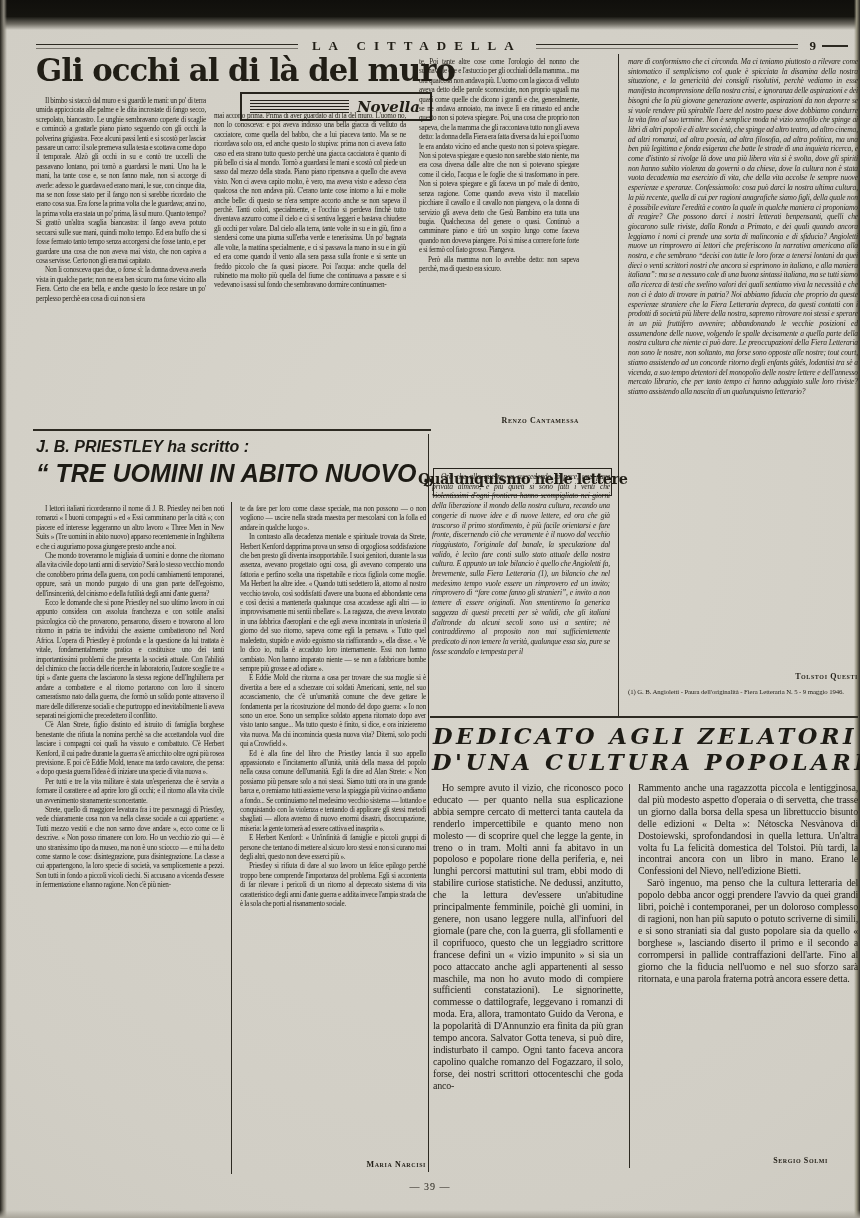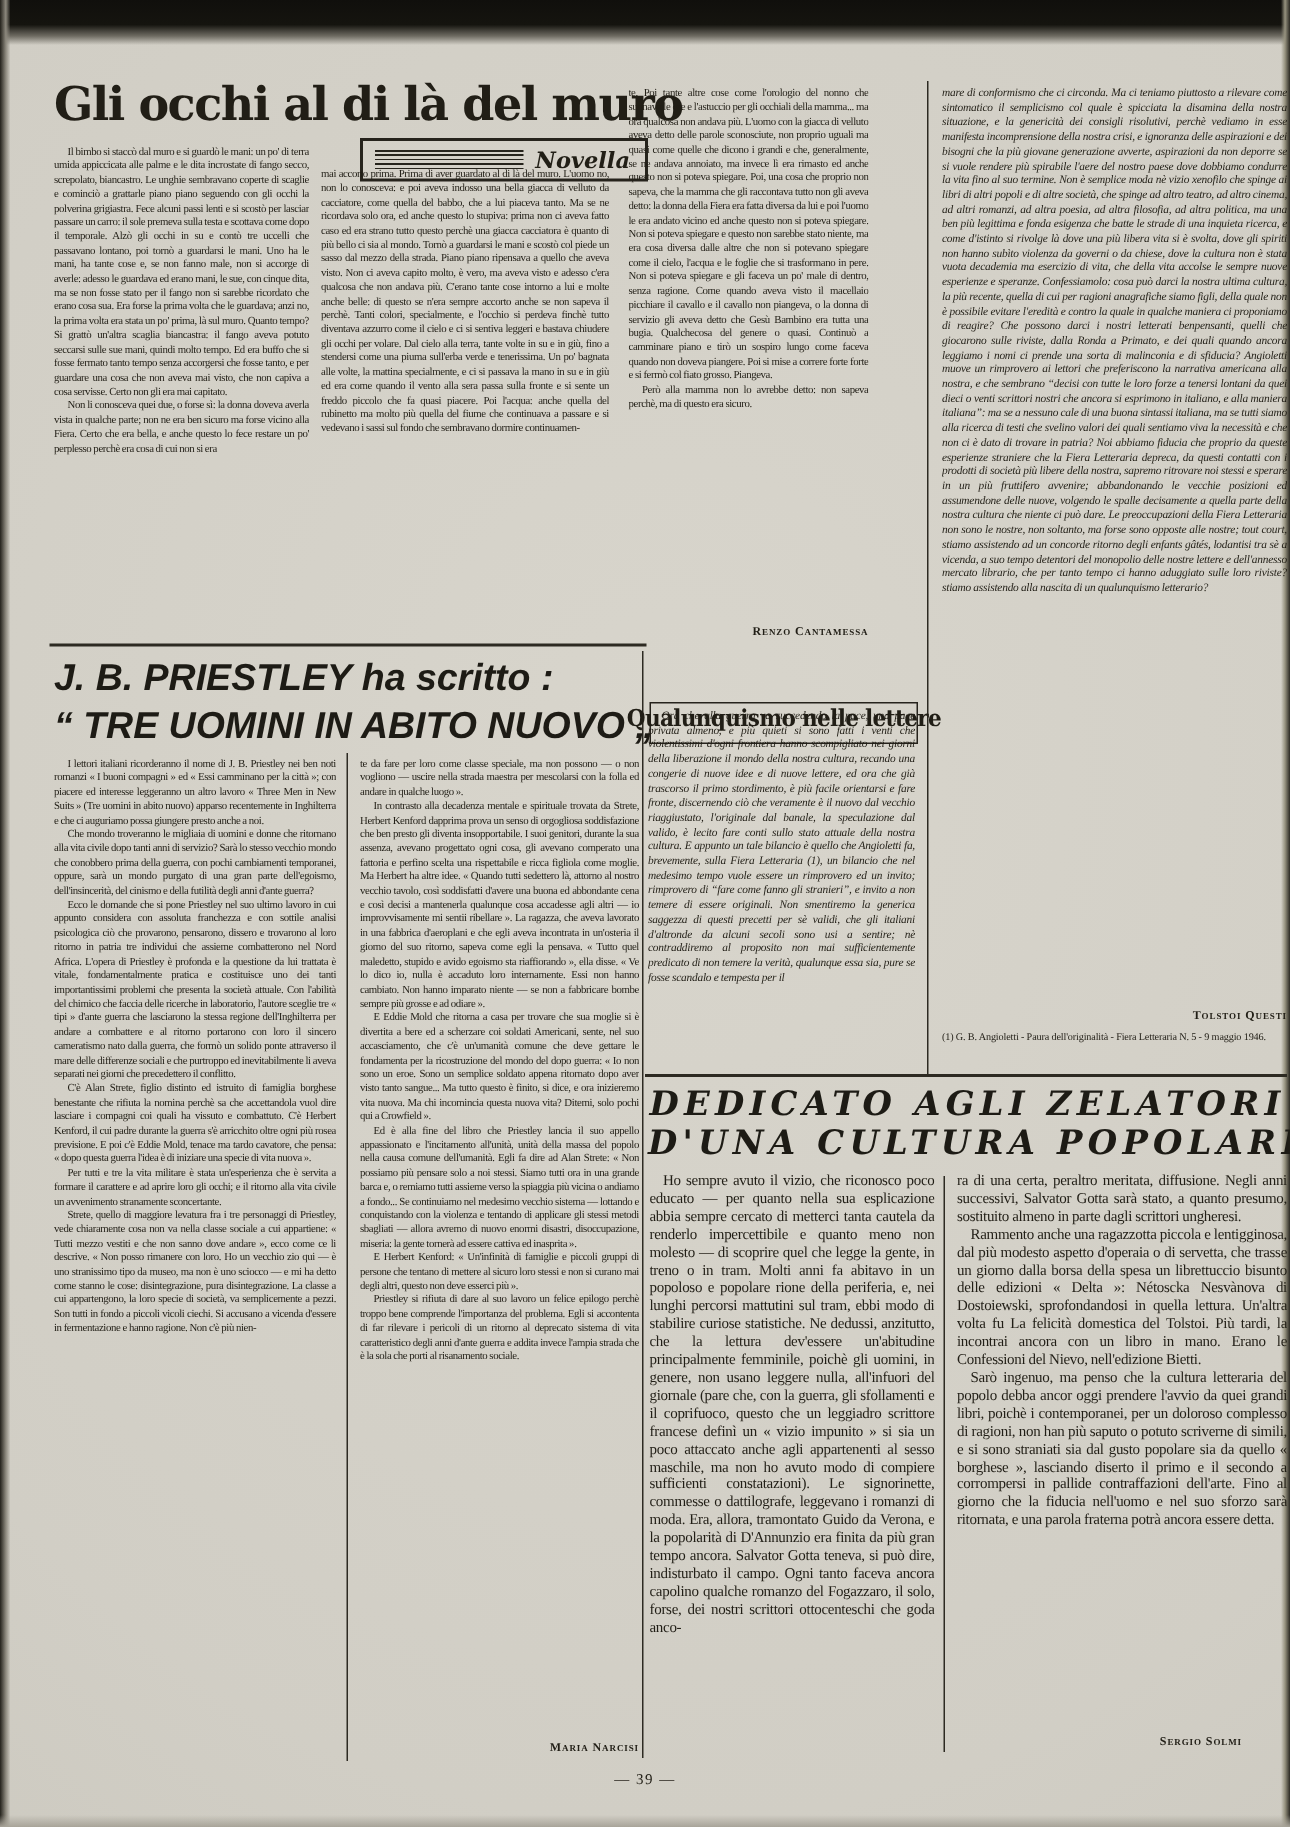--- a/index.html
+++ b/index.html
@@ -43,21 +43,21 @@
   .col p{margin:0;text-indent:9px;}
   .col.cont p:first-child{text-indent:0;}
   .col.ital{font-style:italic;font-size:7.6px;line-height:9.7px;letter-spacing:-.15px;}
   .col.big{font-size:10px;line-height:11.9px;letter-spacing:-.2px;}
   .sig{position:absolute;text-align:right;font-size:8px;font-weight:bold;
     font-variant:small-caps;letter-spacing:.6px;}
 
   
   .priestley-head{left:36px;top:438px;width:394px;font-family:"Liberation Sans",sans-serif;
     font-style:italic;font-weight:bold;color:#1d1b15;}
-  .priestley-head .l1{font-size:25px;white-space:nowrap;}
+  .priestley-head .l1{font-size:16px;white-space:nowrap;}
   .priestley-head .l2{font-size:25px;white-space:nowrap;margin-top:3px;}
 
   
   .q-box{left:433px;top:438px;width:177px;height:26px;border:1.5px solid #26231c;
     display:flex;align-items:flex-start;justify-content:center;margin-top:30px;}
   .q-title{font-family:"DejaVu Serif",serif;font-weight:bold;font-size:15.5px;
     letter-spacing:-.5px;transform:scaleX(.93);white-space:nowrap;}
 
   
   .ded-head{left:432px;top:723px;width:426px;text-align:center;font-family:"DejaVu Serif",serif;
@@ -70,20 +70,27 @@
 </style>
 </head>
 <body>
 
 <div class="page">
   <div class="scan-top"></div>
   <div class="scan-left"></div>
   <div class="scan-right"></div>
   <div class="scan-bottom"></div>
 
+  <div class="header">
+    <div class="head-rule"></div>
+    <div class="masthead">LA CITTADELLA</div>
+    <div class="head-rule"></div>
+    <div class="pagenum-top">9</div>
+    <div class="head-tick"></div>
+  </div>
 
   <div class="abs occhi-title">Gli occhi al di là del muro</div>
   <div class="abs novella-box">
     <div class="novella-lines"></div>
     <div class="novella-word">Novella</div>
   </div>
   <div class="col" style="left:36px;top:97px;width:170px;height:330px">
       <p>Il bimbo si staccò dal muro e si guardò le mani: un po' di terra umida appiccicata alle palme e le dita incrostate di fango secco, screpolato, biancastro. Le unghie sembravano coperte di scaglie e cominciò a grattarle piano piano seguendo con gli occhi la polverina grigiastra. Fece alcuni passi lenti e si scostò per lasciar passare un carro: il sole premeva sulla testa e scottava come dopo il temporale. Alzò gli occhi in su e contò tre uccelli che passavano lontano, poi tornò a guardarsi le mani. Uno ha le mani, ha tante cose e, se non fanno male, non si accorge di averle: adesso le guardava ed erano mani, le sue, con cinque dita, ma se non fosse stato per il fango non si sarebbe ricordato che erano cosa sua. Era forse la prima volta che le guardava; anzi no, la prima volta era stata un po' prima, là sul muro. Quanto tempo? Si grattò un'altra scaglia biancastra: il fango aveva potuto seccarsi sulle sue mani, quindi molto tempo. Ed era buffo che si fosse fermato tanto tempo senza accorgersi che fosse tanto, e per guardare una cosa che non aveva mai visto, che non capiva a cosa servisse. Certo non gli era mai capitato.</p>
       <p>Non li conosceva quei due, o forse sì: la donna doveva averla vista in qualche parte; non ne era ben sicuro ma forse vicino alla Fiera. Certo che era bella, e anche questo lo fece restare un po' perplesso perchè era cosa di cui non si era</p>
     </div>
@@ -138,20 +145,19 @@
   <div class="abs footnote" style="left:628px;top:688px;width:230px">(1) G. B. Angioletti - Paura dell'originalità - Fiera Letteraria N. 5 - 9 maggio 1946.</div>
 
   <div class="abs ded-head">
     <div class="l1">DEDICATO AGLI ZELATORI</div>
     <div class="l2">D'UNA CULTURA POPOLARE</div>
   </div>
   <div class="col big" style="left:433px;top:782px;width:190px;height:384px">
       <p>Ho sempre avuto il vizio, che riconosco poco educato — per quanto nella sua esplicazione abbia sempre cercato di metterci tanta cautela da renderlo impercettibile e quanto meno non molesto — di scoprire quel che legge la gente, in treno o in tram. Molti anni fa abitavo in un popoloso e popolare rione della periferia, e, nei lunghi percorsi mattutini sul tram, ebbi modo di stabilire curiose statistiche. Ne dedussi, anzitutto, che la lettura dev'essere un'abitudine principalmente femminile, poichè gli uomini, in genere, non usano leggere nulla, all'infuori del giornale (pare che, con la guerra, gli sfollamenti e il coprifuoco, questo che un leggiadro scrittore francese definì un « vizio impunito » si sia un poco attaccato anche agli appartenenti al sesso maschile, ma non ho avuto modo di compiere sufficienti constatazioni). Le signorinette, commesse o dattilografe, leggevano i romanzi di moda. Era, allora, tramontato Guido da Verona, e la popolarità di D'Annunzio era finita da più gran tempo ancora. Salvator Gotta teneva, si può dire, indisturbato il campo. Ogni tanto faceva ancora capolino qualche romanzo del Fogazzaro, il solo, forse, dei nostri scrittori ottocenteschi che goda anco-</p>
     </div>
   <div class="col big cont" style="left:638px;top:782px;width:220px;height:374px">
-      <p>ra di una certa, peraltro meritata, diffusione. Negli anni successivi, Salvator Gotta sarà stato, a quanto presumo, sostituito almeno in parte dagli scrittori ungheresi.</p>
       <p>Rammento anche una ragazzotta piccola e lentigginosa, dal più modesto aspetto d'operaia o di servetta, che trasse un giorno dalla borsa della spesa un librettuccio bisunto delle edizioni « Delta »: Nétoscka Nesvànova di Dostoiewski, sprofondandosi in quella lettura. Un'altra volta fu La felicità domestica del Tolstoi. Più tardi, la incontrai ancora con un libro in mano. Erano le Confessioni del Nievo, nell'edizione Bietti.</p>
       <p>Sarò ingenuo, ma penso che la cultura letteraria del popolo debba ancor oggi prendere l'avvio da quei grandi libri, poichè i contemporanei, per un doloroso complesso di ragioni, non han più saputo o potuto scriverne di simili, e si sono straniati sia dal gusto popolare sia da quello « borghese », lasciando diserto il primo e il secondo a corrompersi in pallide contraffazioni dell'arte. Fino al giorno che la fiducia nell'uomo e nel suo sforzo sarà ritornata, e una parola fraterna potrà ancora essere detta.</p>
     </div>
   <div class="sig" style="left:608px;top:1156px;width:220px">Sergio Solmi</div>
 
   <div class="footer-num">— 39 —</div>
 </div>
 
 </body></html>

